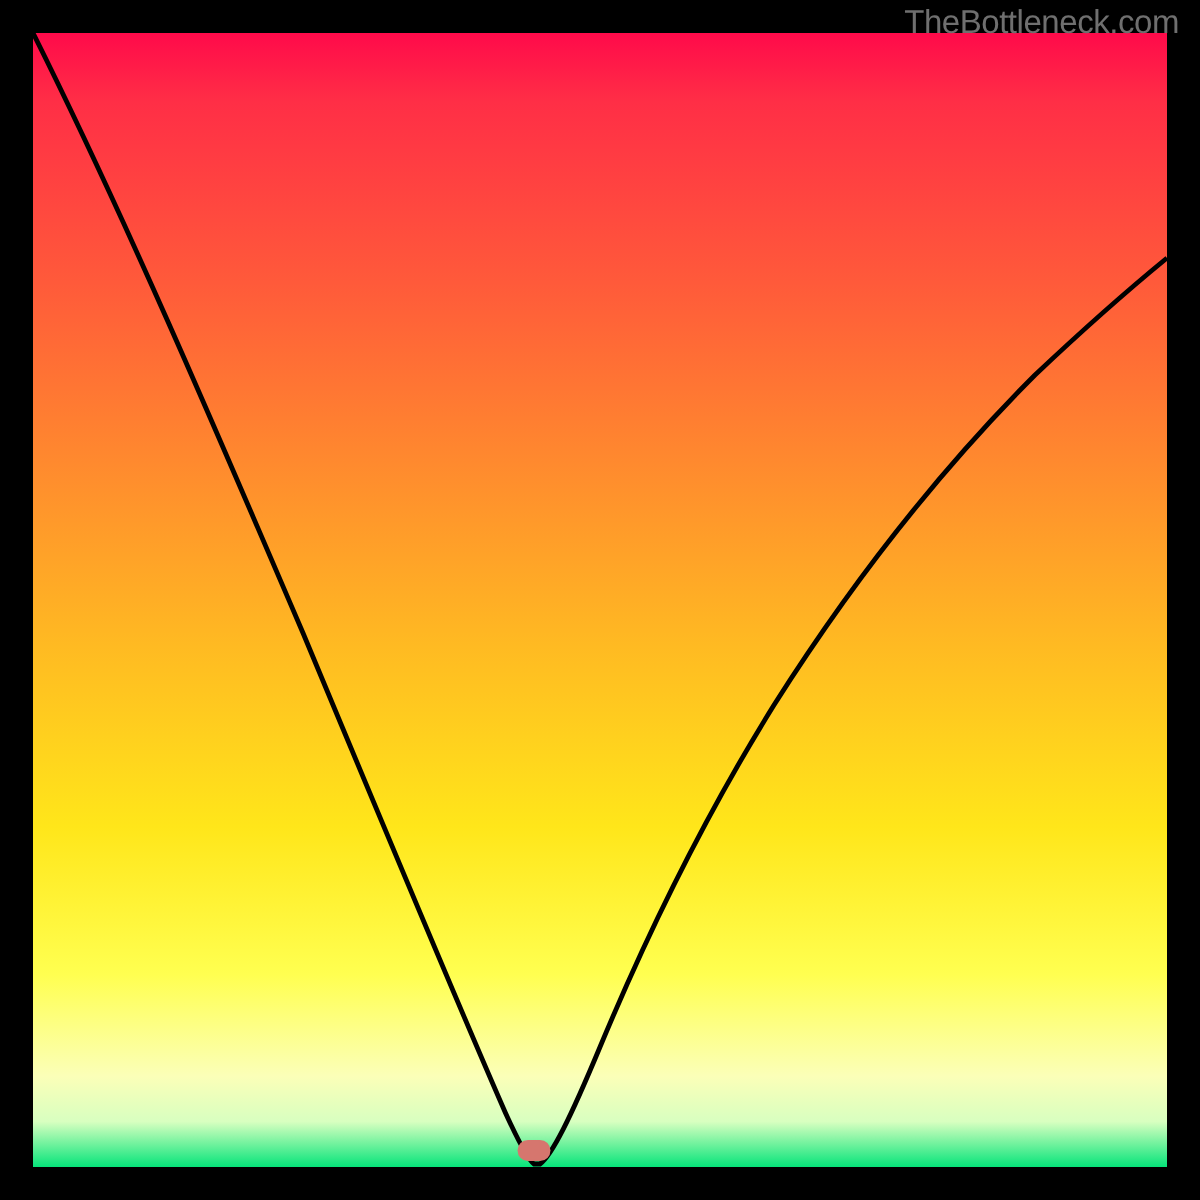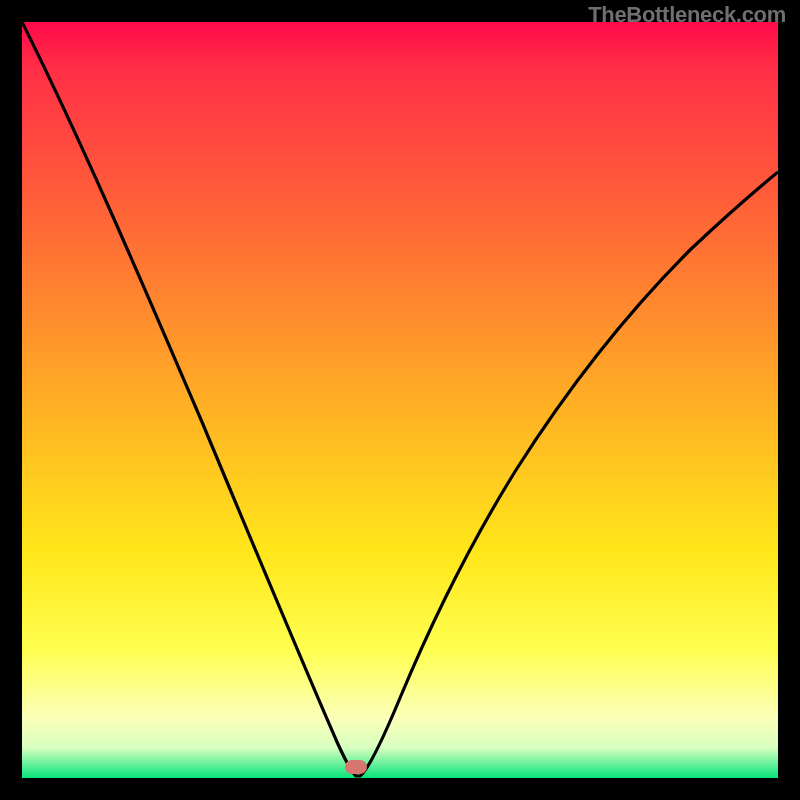--- a/index.html
+++ b/index.html
@@ -64,21 +64,21 @@
     left: 325px;   
     top: 742px;
     transform: translate(-2px, -4px);
   }
   .watermark {
     position: absolute;
     top: 2px;
     right: 14px;
     color: #6f6f6f;
     font-size: 22px;
-    font-weight: 700;
+    font-weight: 400;
     letter-spacing: -0.3px;
   }
 </style>
 </head>
 <body>
 
 <div class="frame">
   <div class="plot-area">
     <div class="gradient"></div>
     <svg class="curve-svg" viewBox="0 0 756 756" preserveAspectRatio="none">

